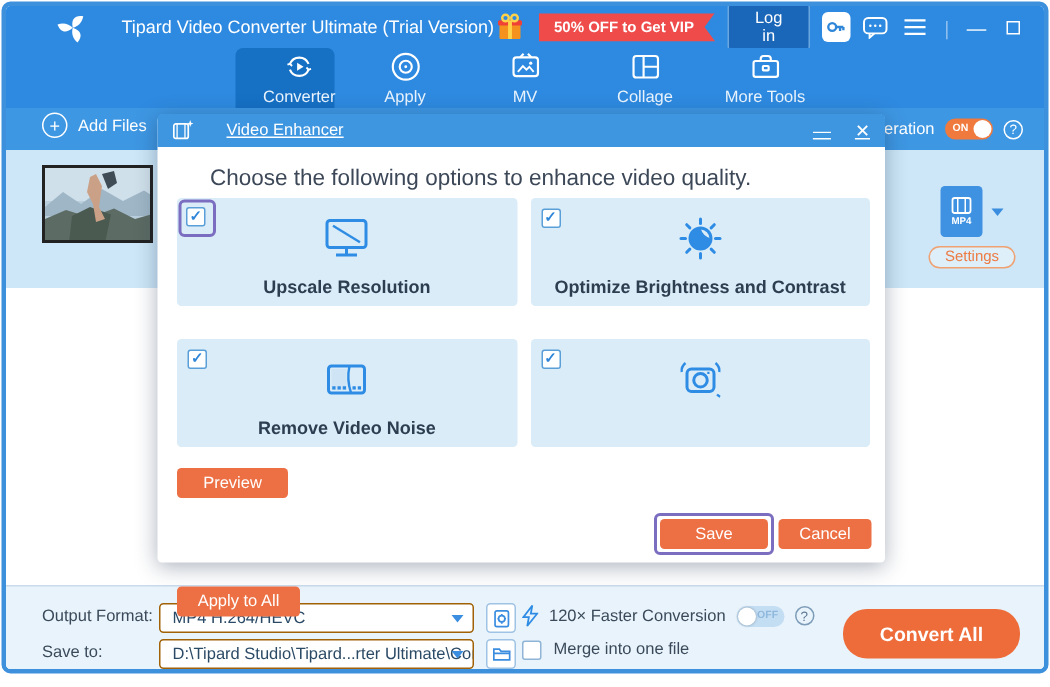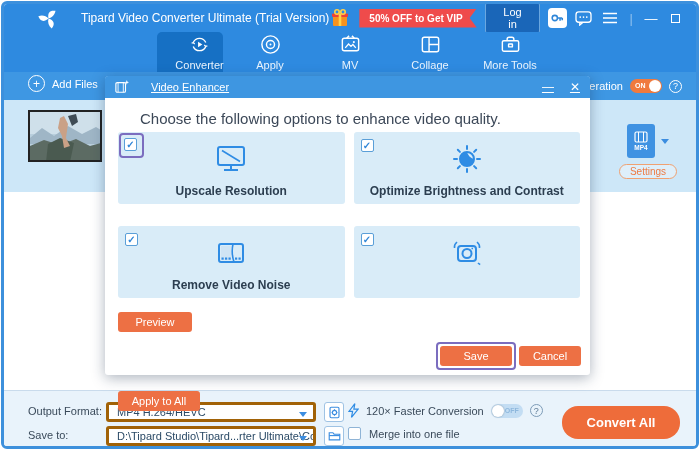--- a/index.html
+++ b/index.html
@@ -63,29 +63,29 @@
   .btn-orange { background:#ed7044; color:#fff; border:none; font-size:11px; border-radius:3px; cursor:pointer; font-family:"Liberation Sans",sans-serif; }
   .preview-btn { position:absolute; left:13px; top:214px; width:74px; height:20px; }
   .apply-btn { position:absolute; left:13px; top:256px; width:82px; height:20px;margin-top:37px; }
   .save-btn { position:absolute; left:335px; top:248px; width:72px; height:20px; }
   .save-hl { position:absolute; left:331px; top:244px; width:80px; height:28px; border:2px solid #7b6dbf; border-radius:4px; pointer-events:none; }
   .cancel-btn { position:absolute; left:414px; top:248px; width:62px; height:20px; }
 
   
   .bottom { position:absolute; left:0; top:386px; width:100%; height:64px; background:#e9f3fb; border-top:1px solid #c9dbec; }
   .b-label { position:absolute; font-size:11px; color:#3a4a5a; }
-  .dropdown { position:absolute; height:20px; width:210px; background:#fff; border:3px solid #a16207; border-radius:3px; font-size:11px; color:#2b4a66; display:flex; align-items:center; padding:0 18px 0 8px; cursor:pointer; white-space:nowrap; overflow:hidden; }
+  .dropdown { position:absolute; height:20px; width:210px; background:#fff; border:1px solid #a16207; border-radius:3px; font-size:11px; color:#2b4a66; display:flex; align-items:center; padding:0 18px 0 8px; cursor:pointer; white-space:nowrap; overflow:hidden; }
   .dropdown .dd-caret { position:absolute; right:6px; top:7px; width:0; height:0; border-left:4px solid transparent; border-right:4px solid transparent; border-top:5px solid #3b8de0; }
   .sq-btn { position:absolute; width:20px; height:20px; background:#fff; border:1px solid #9fc3e4; border-radius:3px; display:flex; align-items:center; justify-content:center; cursor:pointer; }
   .faster { position:absolute; left:344px; top:12px; display:flex; align-items:center; gap:7px; font-size:11px; color:#3a4a5a; }
   .toggle-off { width:32px; height:14px; background:#c3ddf3; border-radius:7px; position:relative; cursor:pointer; }
   .toggle-off .knob { position:absolute; left:1px; top:1px; width:12px; height:12px; border-radius:50%; background:#fff; box-shadow:0 0 2px rgba(0,0,0,.3); }
   .toggle-off .lbl { position:absolute; right:4px; top:3px; font-size:7px; font-weight:bold; color:#8fb8dd; }
   .help-circ2 { width:13px; height:13px; border:1.2px solid #7d9cb8; border-radius:50%; font-size:9px; display:flex; align-items:center; justify-content:center; color:#5d7a94; }
-  .merge { position:absolute; left:344px; top:36px; display:flex; align-items:center; gap:8px; font-size:11px; color:#3a4a5a; }
+  .merge { position:absolute; left:344px; top:36px; display:flex; align-items:flex-start; gap:8px; font-size:11px; color:#3a4a5a; }
   .merge-chk { width:13px; height:13px; background:#fff; border:1px solid #8fb4d6; border-radius:2px; cursor:pointer; }
   .convert-btn { position:absolute; right:16px; top:15px; width:118px; height:33px; background:#ee6c3a; border:none; border-radius:16px; color:#fff; font-size:13px; font-weight:bold; cursor:pointer; font-family:"Liberation Sans",sans-serif; }
 </style>
 </head>
 <body>
 
 <div class="window">
 
   <div class="titlebar">
     <div class="logo">

